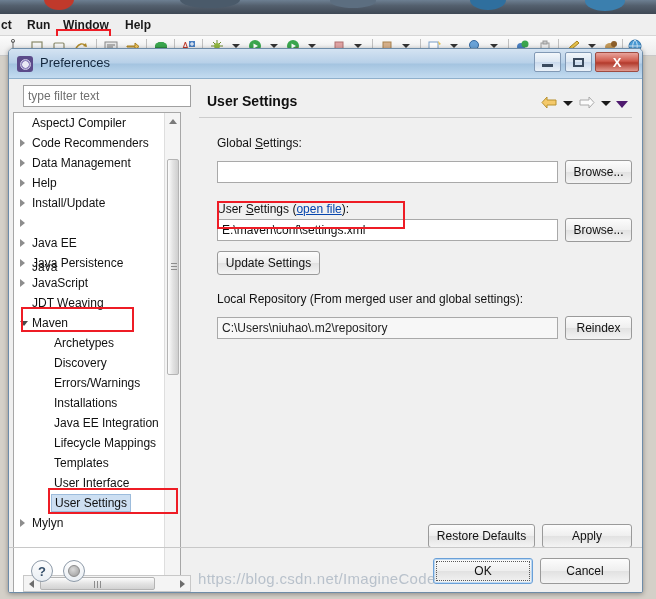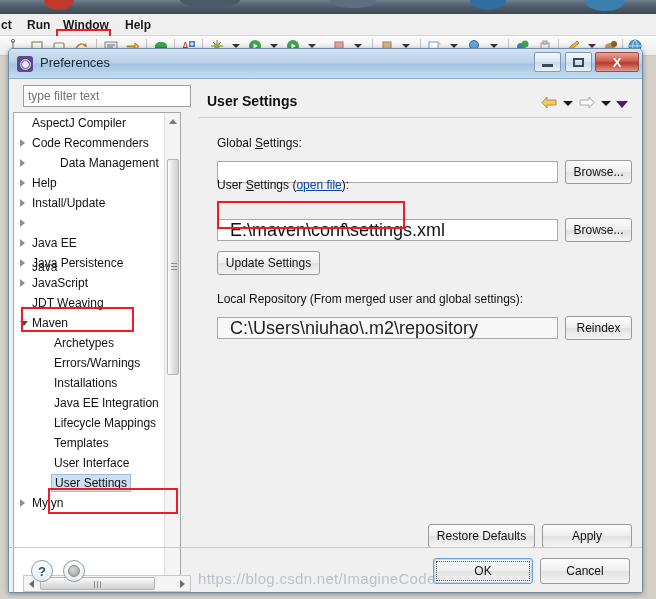--- a/index.html
+++ b/index.html
@@ -213,22 +213,22 @@
   }
   .rp-content { position: absolute; left: 0; right: 0; top: 33px; bottom: 0; text-decoration: underline; }
 
   .fld-label {
     position: absolute; font-size: 12px; color: #111; white-space: nowrap;
   }
   .fld-label u { text-decoration: underline; }
   .link { color: #0645ad; text-decoration: underline; cursor: pointer; }
   .textfield {
     position: absolute; height: 22px; border: 1px solid #a9a9a9;
-    background: #fff; font-size: 18px; color: #111;
-    padding: 0 12px; line-height: 20px; white-space: nowrap; overflow: hidden;
+    background: #fff; font-size: 12px; color: #111;
+    padding: 0 4px; line-height: 20px; white-space: nowrap; overflow: hidden;
   }
   .textfield.readonly { background: #f7f7f7; color: #222; }
   .btn {
     position: absolute; height: 24px;
     border: 1px solid #9a9a9a; border-radius: 3px;
     background: linear-gradient(180deg,#fcfcfc 0%, #efefef 48%, #e2e2e2 52%, #f4f4f4 100%);
     font-size: 12px; color: #111;
     display: flex; align-items: center; justify-content: center;
     cursor: default;
   }
@@ -455,21 +455,21 @@
       <div class="tree-list" id="tree-list">
           <div class="tnode">
             <span class="tlabel" style="left: 18px;">AspectJ Compiler</span>
           </div>
           <div class="tnode">
             <span class="twisty collapsed" style="left: 6px;"></span>
             <span class="tlabel" style="left: 18px;">Code Recommenders</span>
           </div>
           <div class="tnode">
             <span class="twisty collapsed" style="left: 6px;"></span>
-            <span class="tlabel" style="left: 18px; margin-left: 28px;">Data Management</span>
+            <span class="tlabel" style="left: 18px;">Data Management</span>
           </div>
           <div class="tnode">
             <span class="twisty collapsed" style="left: 6px;"></span>
             <span class="tlabel" style="left: 18px;">Help</span>
           </div>
           <div class="tnode">
             <span class="twisty collapsed" style="left: 6px;"></span>
             <span class="tlabel" style="left: 18px;">Install/Update</span>
           </div>
           <div class="tnode">
@@ -490,20 +490,23 @@
           </div>
           <div class="tnode">
             <span class="tlabel" style="left: 18px;">JDT Weaving</span>
           </div>
           <div class="tnode">
             <span class="twisty expanded" style="left: 6px;"></span>
             <span class="tlabel" style="left: 18px;">Maven</span>
           </div>
           <div class="tnode">
             <span class="tlabel" style="left: 40px;">Archetypes</span>
+          </div>
+          <div class="tnode">
+            <span class="tlabel" style="left: 40px;">Discovery</span>
           </div>
           <div class="tnode">
             <span class="tlabel" style="left: 40px;">Errors/Warnings</span>
           </div>
           <div class="tnode">
             <span class="tlabel" style="left: 40px;">Installations</span>
           </div>
           <div class="tnode">
             <span class="tlabel" style="left: 40px;">Java EE Integration</span>
           </div>
@@ -571,21 +574,21 @@
       <div class="rp-divider"></div>
 
       <div class="rp-content">
 
         <div class="fld-label" style="left:18px;top:18px;">
           <span>Global </span><u>S</u><span>ettings:</span>
         </div>
         <div class="textfield" style="left:18px;top:43px;width:341px;"></div>
         <div class="btn" style="left:366px;top:42px;width:67px;">Browse...</div>
 
-        <div class="fld-label" style="left:18px;top:60px;">
+        <div class="fld-label" style="left:18px;top:84px;">
           <span>User </span><u>S</u><span>ettings (</span><span class="link">open file</span><span>):</span>
         </div>
         <div class="textfield" style="left:18px;top:101px;width:341px;">E:\maven\conf\settings.xml</div>
         <div class="btn" style="left:366px;top:100px;width:67px;">Browse...</div>
         <div class="btn" style="left:18px;top:133px;width:103px;">Update Settings</div>
 
         <div class="fld-label" style="left:18px;top:174px;">Local Repository (From merged user and global settings):</div>
         <div class="textfield readonly" style="left:18px;top:199px;width:341px;">C:\Users\niuhao\.m2\repository</div>
         <div class="btn" style="left:366px;top:198px;width:67px;">Reindex</div>
 

